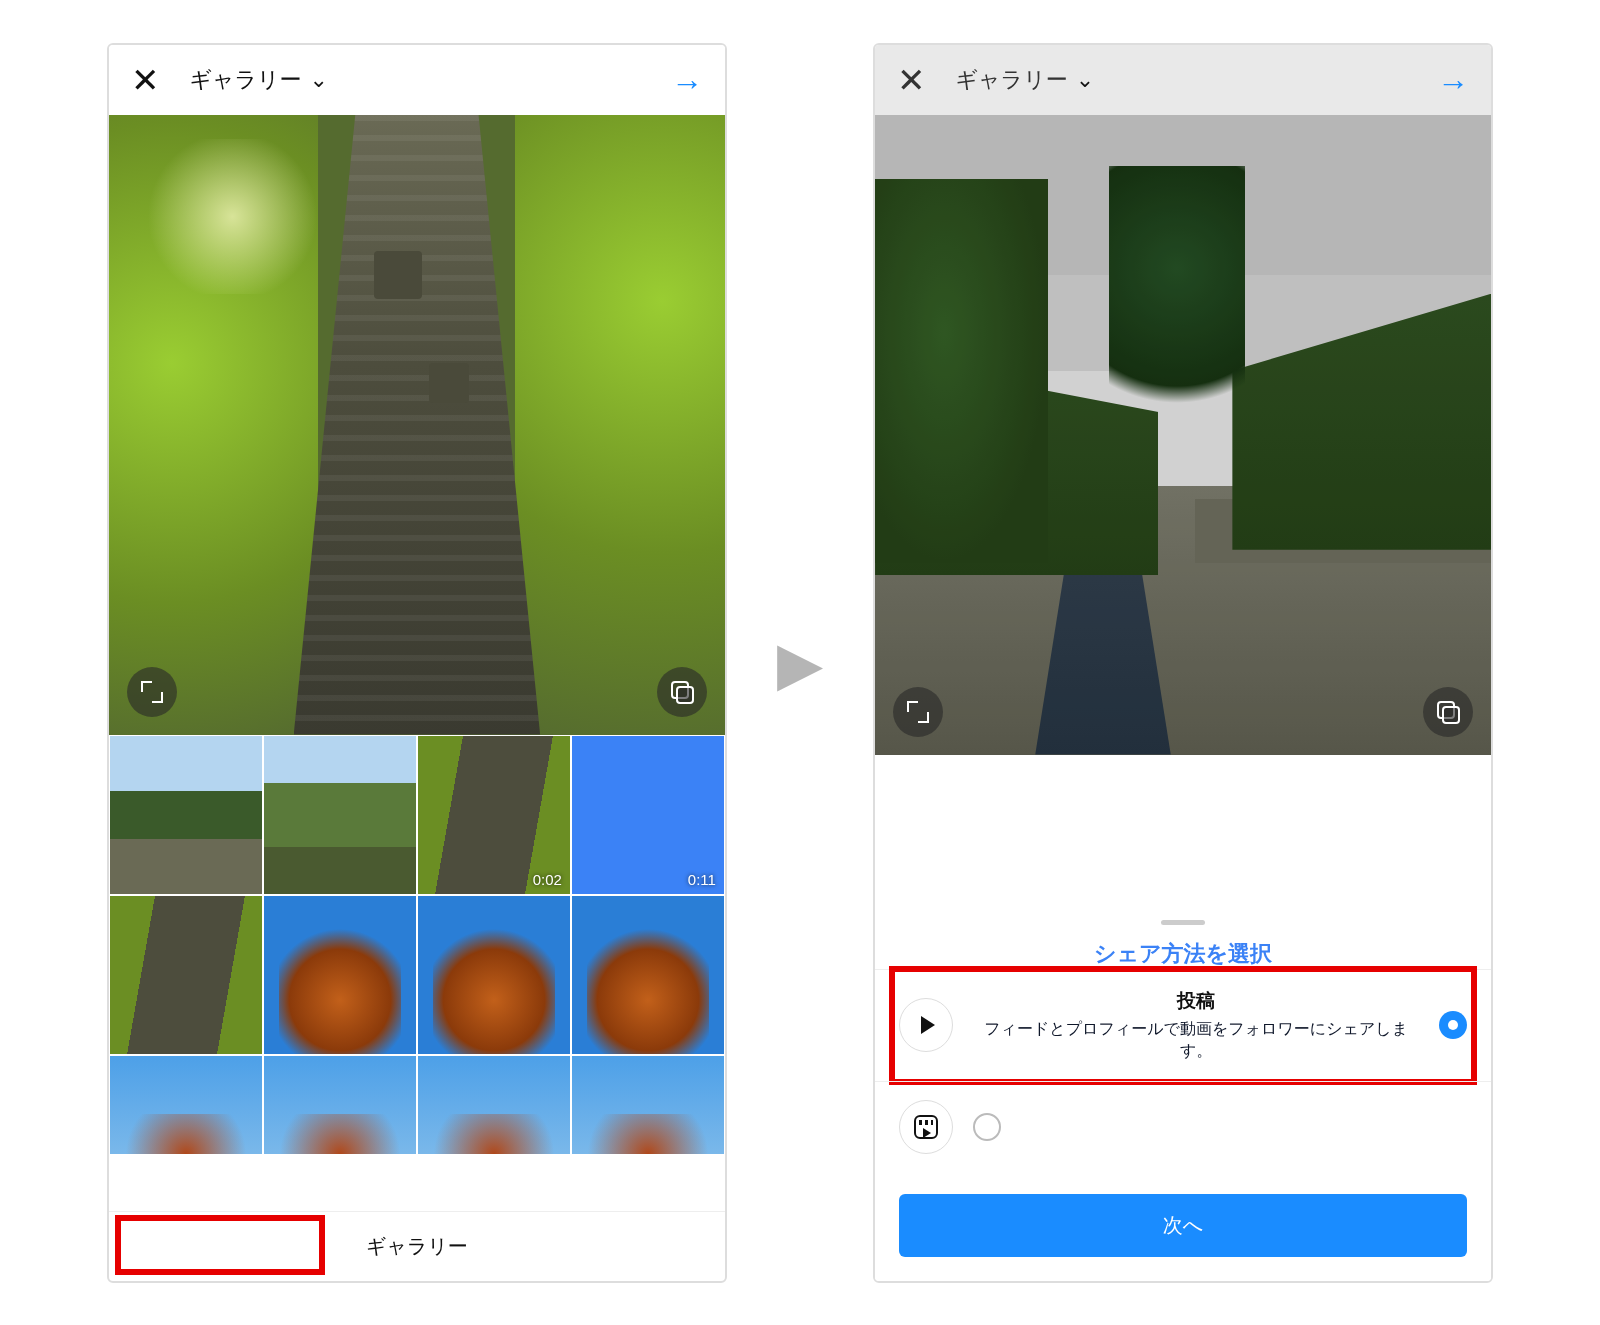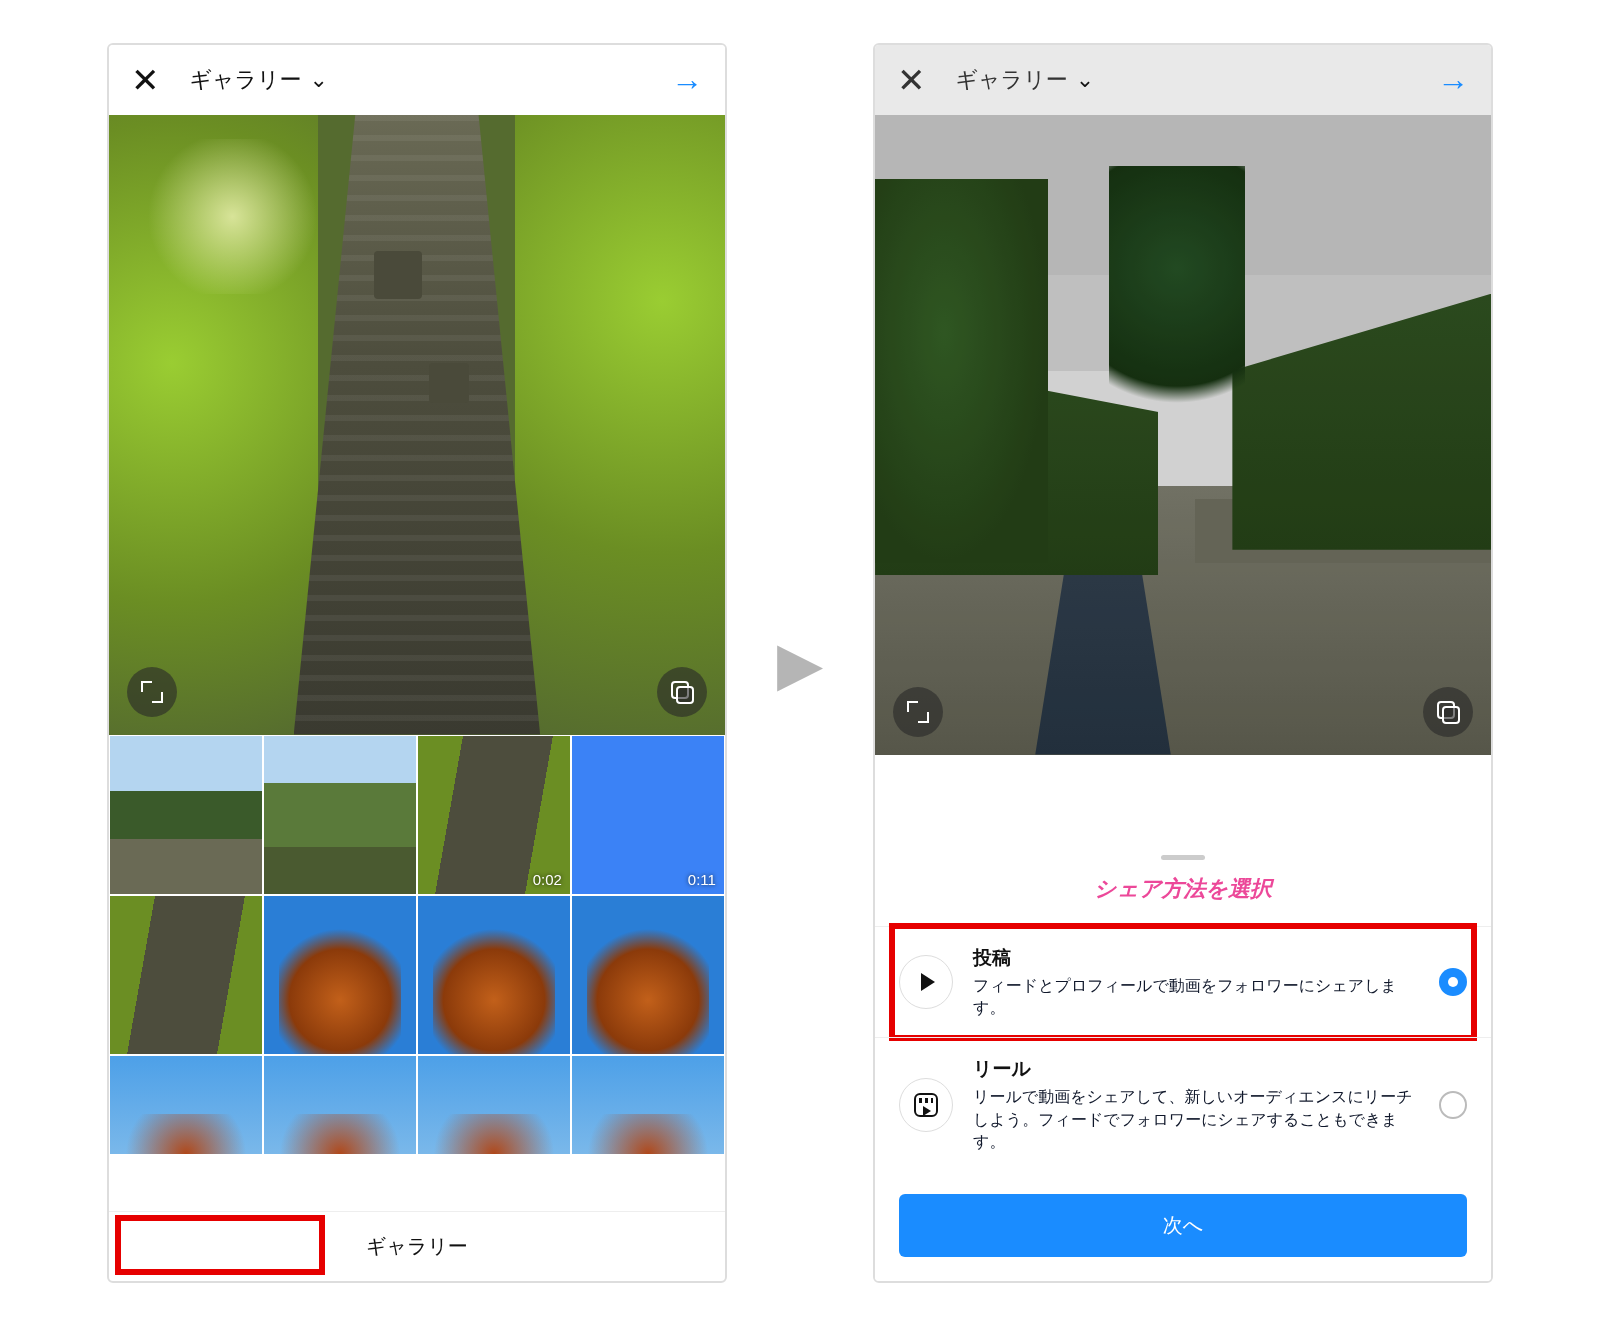--- a/index.html
+++ b/index.html
@@ -233,23 +233,21 @@
     background: #fff;
     padding: 18px 0 24px 0;
     border-top-left-radius: 16px;
     border-top-right-radius: 16px;
   }
   .sheet-handle {
     width: 44px; height: 5px; background: #ccc; border-radius: 3px;
     margin: 0 auto 14px auto;
   }
   .sheet-title {
-    text-align: center; font-size: 22px; font-weight: 600; color: #ec4899;
-    margin-bottom: 22px;
-    font-style: italic;
+    text-align: center; font-size: 22px; font-weight: 600; color: #3b82f6;
   }
   .option {
     display: flex; align-items: center; gap: 20px;
     padding: 18px 24px;
     border-top: 1px solid #eee;
     cursor: pointer;
     position: relative;
   }
   .opt-icon {
     width: 54px; height: 54px; border-radius: 50%;
@@ -271,21 +269,21 @@
   .reel-ic::before {
     content:""; position:absolute; left:3px; right:3px; top:3px; height:5px;
     background: repeating-linear-gradient(90deg, #111 0 3px, transparent 3px 6px);
   }
   .reel-ic::after {
     content:""; position:absolute; left:7px; top:11px;
     border-left: 8px solid #111;
     border-top: 5px solid transparent;
     border-bottom: 5px solid transparent;
   }
-  .opt-text { flex: 1; }
+  .opt-text { flex: 1; text-align: center; }
   .opt-title { font-size: 19px; font-weight: 600; color: #111; margin-bottom: 4px; }
   .opt-desc { font-size: 16px; color: #0f172a; line-height: 1.4; }
   .radio {
     width: 28px; height: 28px; border-radius: 50%;
     border: 2px solid #bbb; flex-shrink: 0;
   }
   .radio.selected {
     border: none;
     background: #1a8cff;
     position: relative;
@@ -420,24 +418,20 @@
           <div class="opt-desc">フィードとプロフィールで動画をフォロワーにシェアします。</div>
         </div>
         <div class="radio selected"></div>
         <div class="red-box-option"></div>
       </div>
 
       <div class="option">
         <div class="opt-icon">
           <div class="reel-ic"></div>
         </div>
-        <div class="opt-text">
-          <div class="opt-title">リール</div>
-          <div class="opt-desc">リールで動画をシェアして、新しいオーディエンスにリーチしよう。フィードでフォロワーにシェアすることもできます。</div>
-        </div>
         <div class="radio"></div>
       </div>
 
       <div class="next-btn">次へ</div>
     </div>
   </div>
 
 </div>
 
 </body></html>

